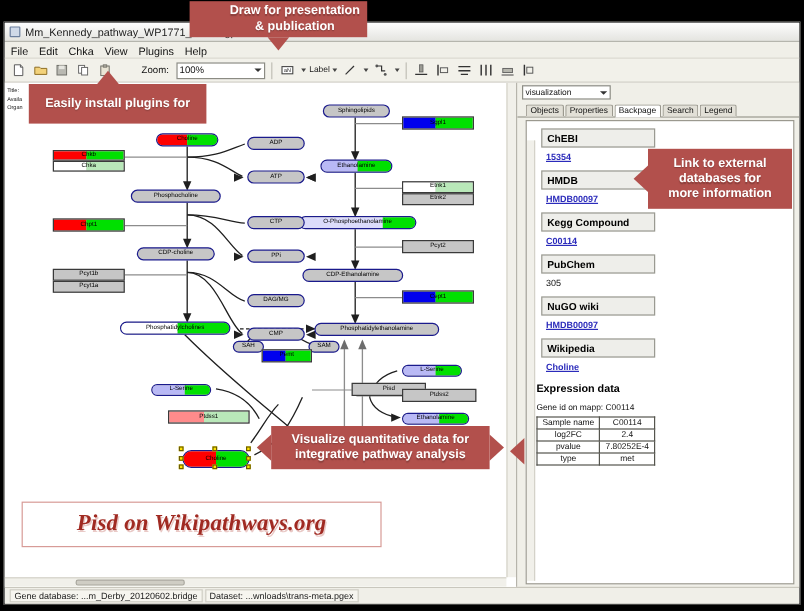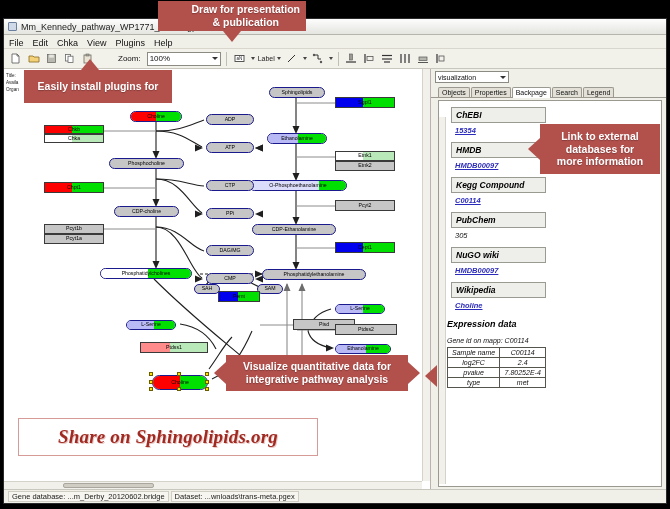--- a/index.html
+++ b/index.html
@@ -83,21 +83,21 @@
   .vizsel { width:74px; height:12px; background:#fff; border:1px solid #8b8b83;
             font-size:7px; display:flex; align-items:center; justify-content:space-between;
             padding:0 2px; color:#111; }
   .tabs { display:flex; align-items:flex-end; height:13px; padding-left:7px;
           border-bottom:1px solid #9b998f; }
   .tab { font-size:7px; padding:1px 3px 1px; border:1px solid #9b998f;
          border-bottom:none; background:#e2e0d7; color:#111; margin-right:1px;
          border-radius:2px 2px 0 0; }
   .tab.active { background:#fff; position:relative; top:1px; padding-bottom:2px; }
   .backpage { flex:1; background:#fff; border:1px solid #9b998f; margin:2px 4px 2px 7px;
-              padding:6px 8px; overflow:hidden; position:relative; font-size:8px;font-style:italic; }
+              padding:6px 8px; overflow:hidden; position:relative; font-size:8px; }
   .dbhdr { border:1px solid #9a9a92; background:#eeeeea; font-weight:bold;
            font-size:8.5px; color:#000; padding:2px 4px; width:95px; margin-bottom:3px; }
   .dblink { color:#2b2bbb; text-decoration:underline; font-size:7.5px;
             font-weight:bold; margin:0 0 7px 4px; display:inline-block; }
   .exprhdr { font-weight:bold; font-size:9px; color:#000; margin:2px 0 8px 0; }
   .geneid { font-size:7px; color:#111; margin-bottom:3px; }
   table.expr { border-collapse:collapse; font-size:7px; }
   table.expr td { border:1px solid #55554e; padding:1px 4px; text-align:center;
                   color:#111; min-width:46px; }
 
@@ -573,15 +573,15 @@
       <span id="c-link">
         <div>Link  to external</div>
         <div>databases  for</div>
         <div>more information</div>
       </span>
     </div>
   <div class="arrow-l" style="left:528px;top:138px;"></div>
   <div class="arrow-l" style="left:425px;top:365px;"></div>
 
   <div class="sharebox">
-    <span>Share on Sphingolipids.org</span>
+    <span>Pisd on Wikipathways.org</span>
   </div>
 </div>
 
 </body></html>

